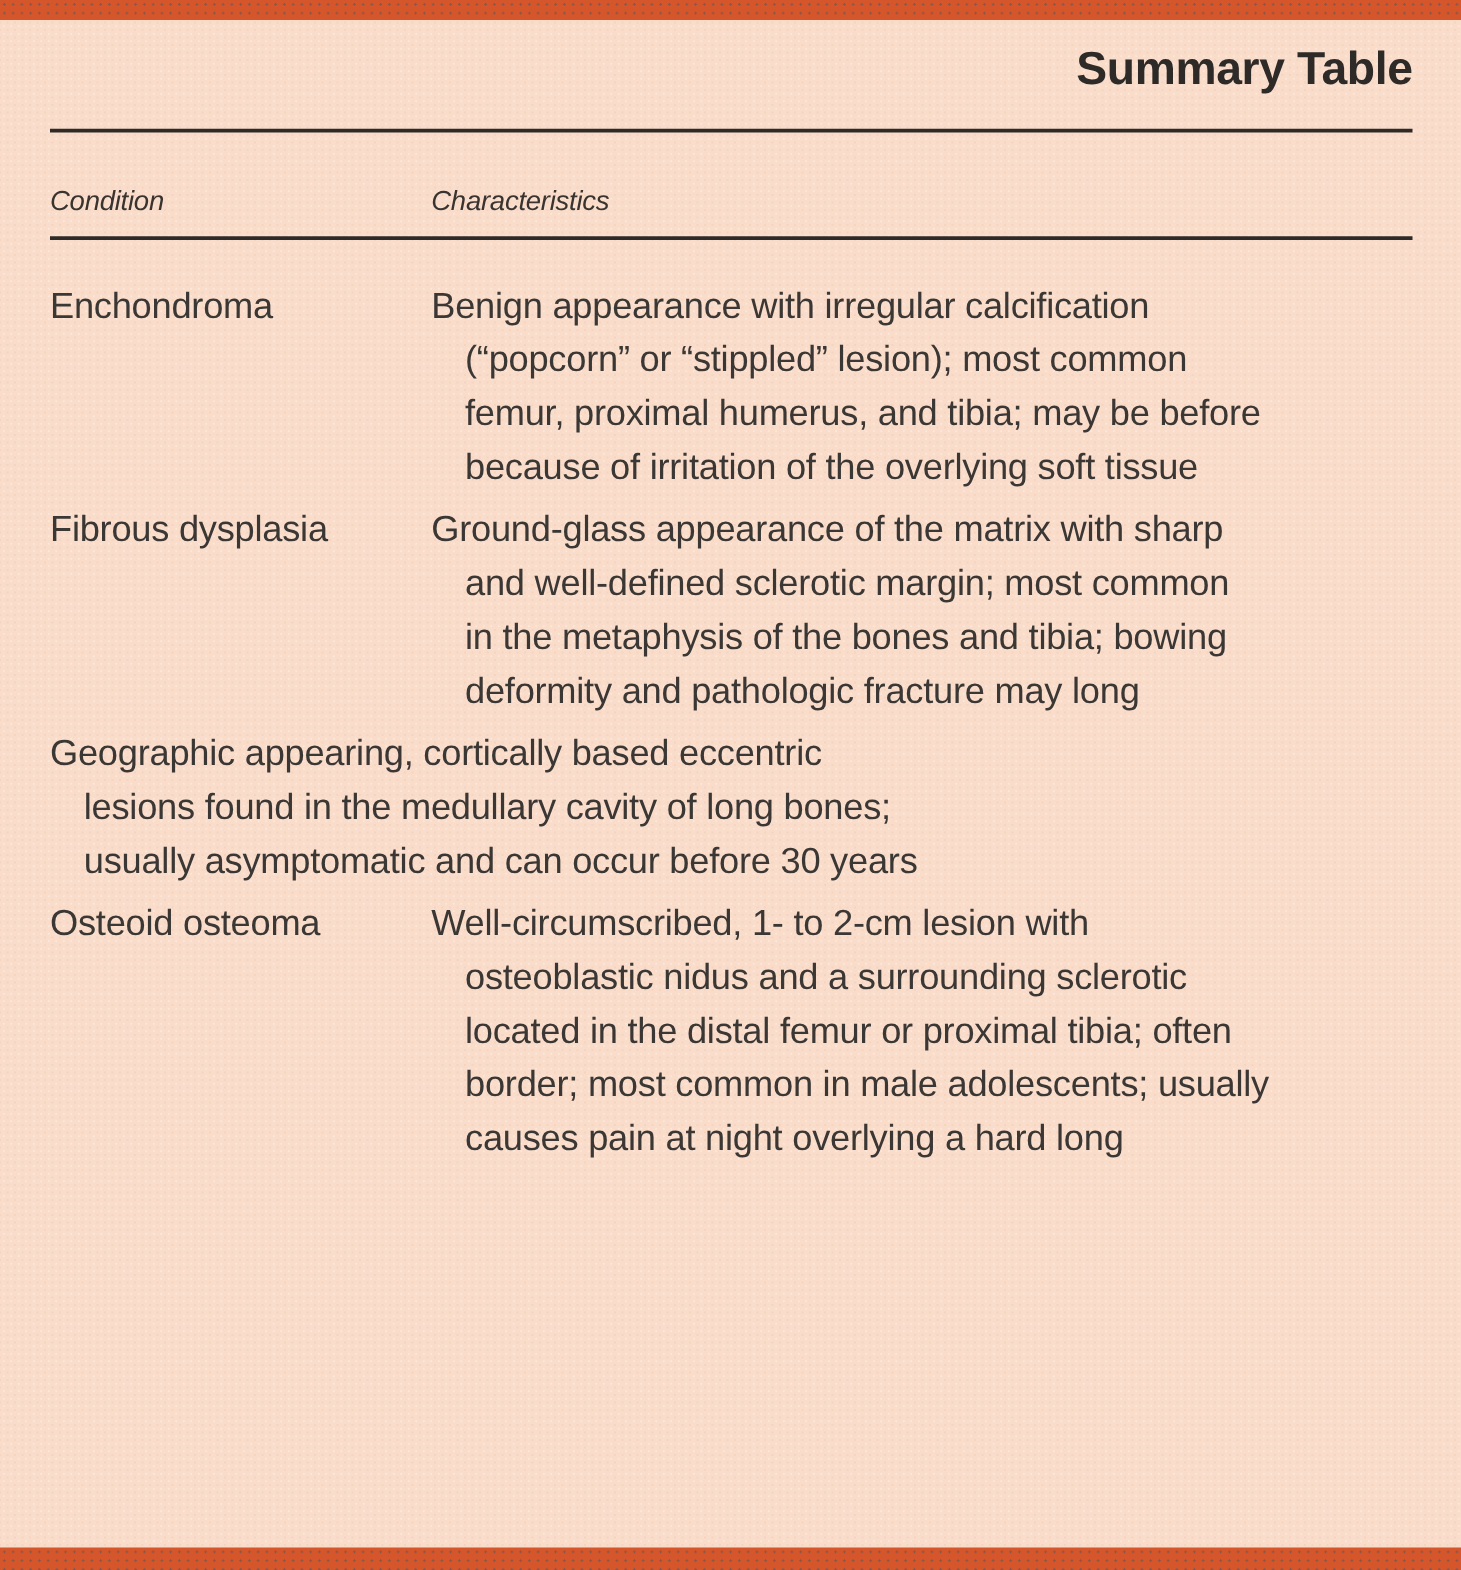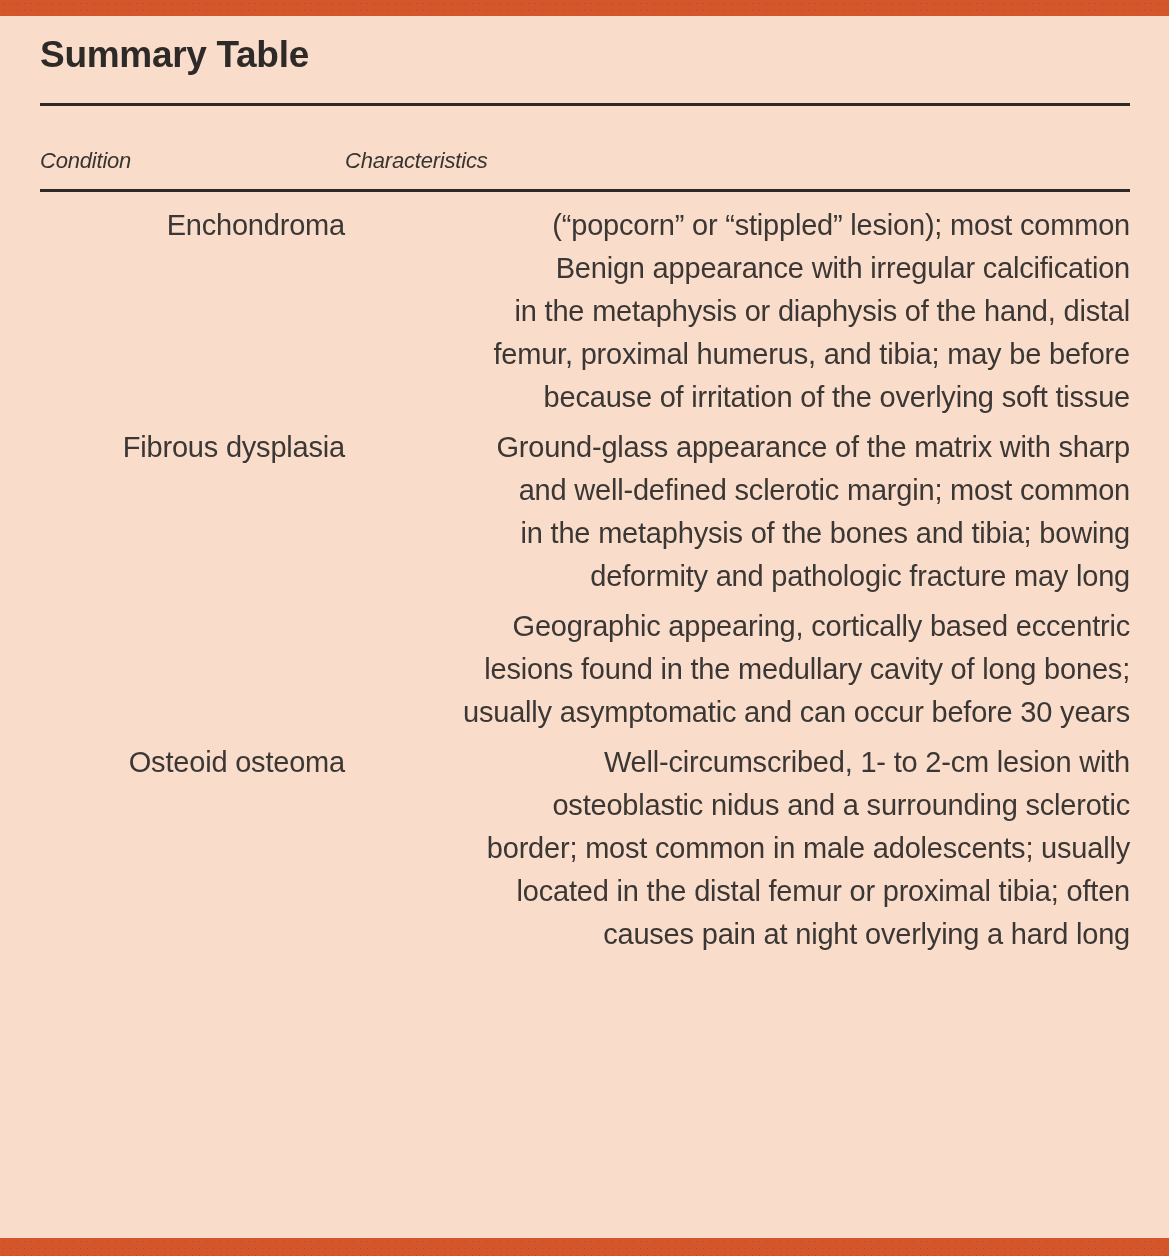--- a/index.html
+++ b/index.html
@@ -28,48 +28,48 @@
     background-color:#d4562a;
     background-image:radial-gradient(#8a564a 16%, transparent 17%);
     background-size:7px 7px;
   }
   .bar.top{top:0;height:16px;}
   .bar.bottom{bottom:0;height:18px;}
   .content{
     padding:0 39px 0 40px;
   }
   .title{
-    margin:32px 0 0 0;
+    margin:32px 0 0 15px;
     font-size:37px;
     line-height:46px;
     font-weight:bold;
     letter-spacing:-0.3px;
     color:#2d2a28;
+    text-align:right;
   }
   .rule{
     border:none;
     border-top:3px solid #2e2a28;
     margin:0;
   }
   .rule.r1{margin-top:25px;}
   .rule.r2{margin-top:10px;}
   .colheads{
     display:flex;
     margin-top:36px;
     font-size:22px;
     line-height:37px;
     font-style:italic;
     color:#3a3430;
     letter-spacing:-0.2px;
   }
   .colheads .h1{width:305px;flex:none;}
   .colheads .h2{flex:1;}
   .table-body{
-    padding-top:12px;
-    text-align:right;
+    padding-top:32px;
   }
   .row{
     display:flex;
     margin-bottom:7px;
     font-size:29px;
     letter-spacing:-0.2px;
   }
   .cell{min-width:0;}
   .cell.cond{width:305px;flex:none;}
   .cell.chars{flex:1;}
@@ -93,23 +93,22 @@
     </div>
 
     <hr class="rule r2">
 
     <div class="table-body">
         <div class="row">
           <div class="cell cond">
             <div class="line">Enchondroma</div>
           </div>
           <div class="cell chars">
+            <div class="line">Benign appearance with irregular calcification</div>
             <div class="line wrap">(“popcorn” or “stippled” lesion); most common</div>
-            <div class="line">Benign appearance with irregular calcification</div>
-            <div class="line wrap">in the metaphysis or diaphysis of the hand, distal</div>
             <div class="line wrap">femur, proximal humerus, and tibia; may be before</div>
             <div class="line wrap">because of irritation of the overlying soft tissue</div>
           </div>
         </div>
         <div class="row">
           <div class="cell cond">
             <div class="line">Fibrous dysplasia</div>
           </div>
           <div class="cell chars">
             <div class="line">Ground-glass appearance of the matrix with sharp</div>
@@ -125,22 +124,22 @@
             <div class="line wrap">usually asymptomatic and can occur before 30 years</div>
           </div>
         </div>
         <div class="row">
           <div class="cell cond">
             <div class="line">Osteoid osteoma</div>
           </div>
           <div class="cell chars">
             <div class="line">Well-circumscribed, 1- to 2-cm lesion with</div>
             <div class="line wrap">osteoblastic nidus and a surrounding sclerotic</div>
+            <div class="line wrap">located in the distal femur or proximal tibia; often</div>
             <div class="line wrap">border; most common in male adolescents; usually</div>
-            <div class="line wrap">located in the distal femur or proximal tibia; often</div>
             <div class="line wrap">causes pain at night overlying a hard long</div>
           </div>
         </div>
       </div>
   </div>
 
   <div class="bar bottom"></div>
 </div>
 
 </body></html>

